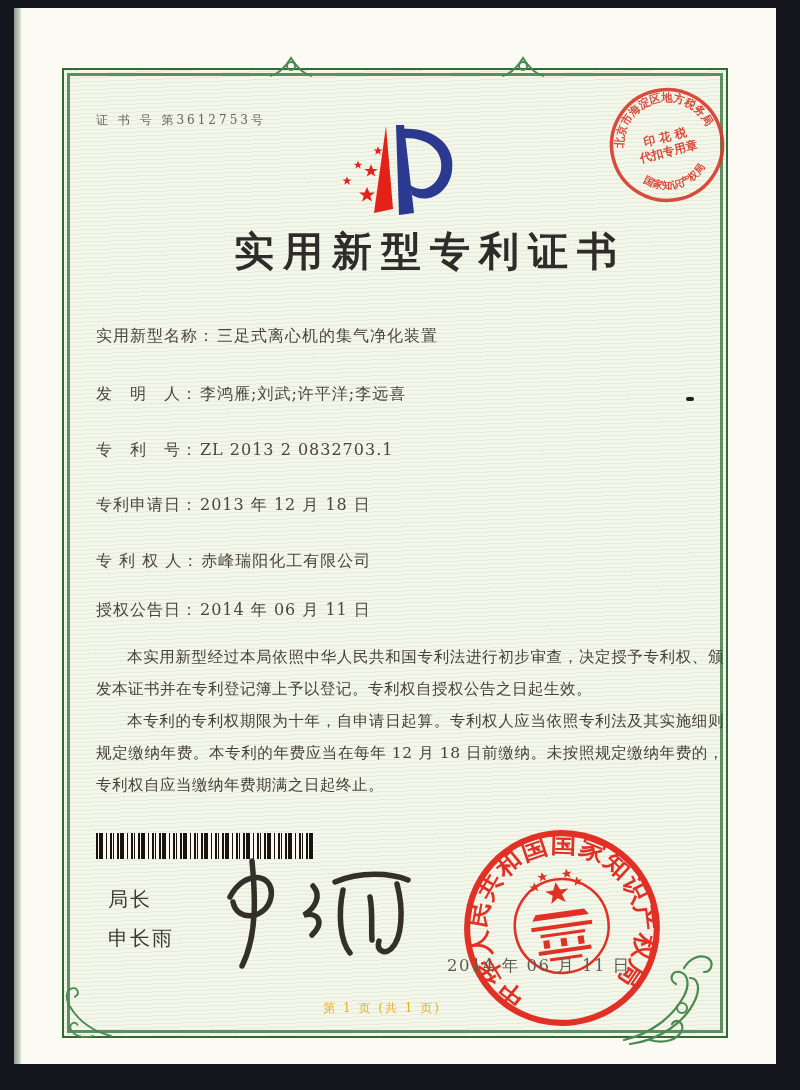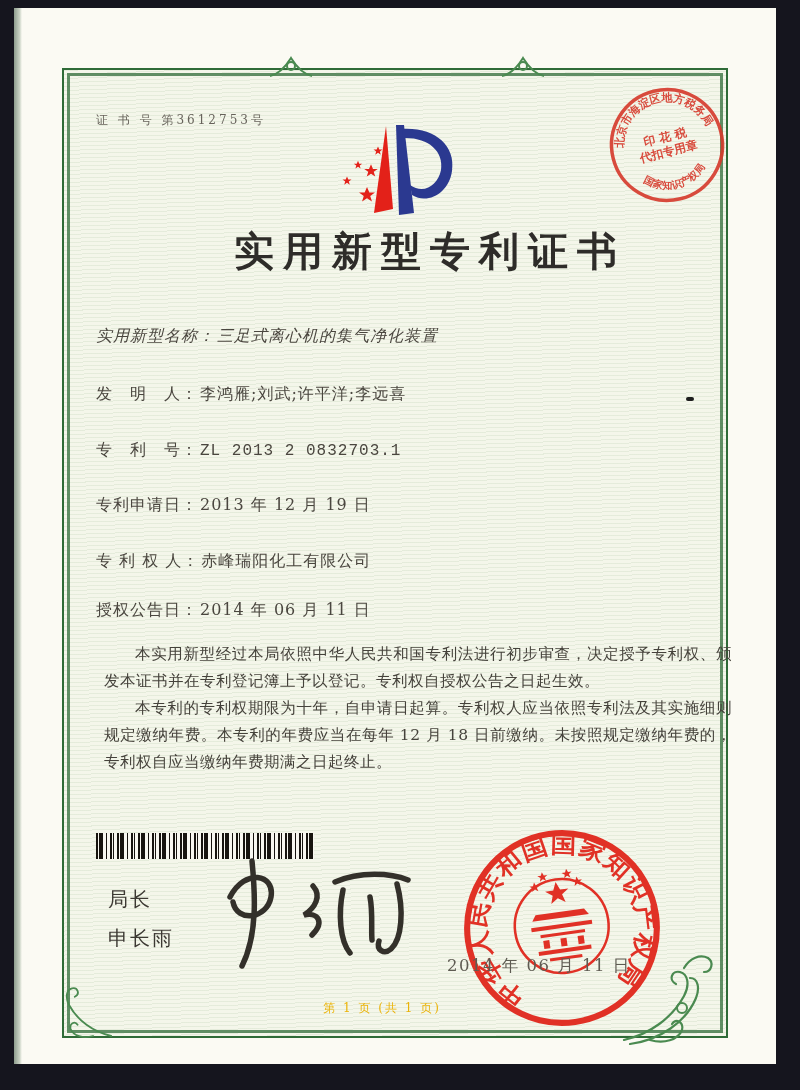--- a/index.html
+++ b/index.html
@@ -36,22 +36,22 @@
   .title{
     position:absolute;left:62px;top:224px;width:736px;text-align:center;
     font-size:40px;font-weight:bold;color:#2e2c29;letter-spacing:9px;
   }
   .field{
     position:absolute;left:96px;width:600px;
     font-size:16px;color:#4a463f;letter-spacing:1px;white-space:nowrap;
   }
   .field .lbl{margin-right:2px;}
   .paras{
-    position:absolute;left:104px;top:641px;width:628px;
-    font-size:15.5px;line-height:27px;color:#45423b;
+    position:absolute;left:96px;top:641px;width:628px;
+    font-size:15.5px;line-height:32px;color:#45423b;
     text-align:justify;letter-spacing:0.5px;
   }
   .paras p{margin:0;text-indent:2em;}
   .barcode{
     position:absolute;left:96px;top:833px;width:218px;height:26px;
     background:repeating-linear-gradient(90deg,
       #17140f 0 2px,#f8f7f0 2px 3px,
       #17140f 3px 7px,#f8f7f0 7px 10px,
       #17140f 10px 11px,#f8f7f0 11px 14px,
       #17140f 14px 16px,#f8f7f0 16px 17px,
@@ -137,31 +137,31 @@
     <path d="M56,3 L44,90 L63,86 Z"></path>
   </g>
   <g fill="#2b3990">
     <path d="M66,2 L74,2 L84,90 L69,92 Z"></path>
     <path d="M72,6 C104,4 126,22 122,48 C119,70 98,82 82,72 L80,62 C94,72 108,62 111,47 C114,28 98,14 73,15 Z"></path>
   </g>
 </svg>
 
 <div class="title">实用新型专利证书</div>
 
-<div class="field" style="top:326px;font-style:italic;">
+<div class="field" style="top:326px;">
   <span class="lbl">实用新型名称：</span><span>三足式离心机的集气净化装置</span>
 </div>
 <div class="field" style="top:384px;">
   <span class="lbl">发　明　人：</span><span>李鸿雁;刘武;许平洋;李远喜</span>
 </div>
-<div class="field" style="top:440px;font-family:Liberation Mono, monospace;">
+<div class="field" style="top:440px;">
   <span class="lbl">专　利　号：</span><span>ZL 2013 2 0832703.1</span>
 </div>
 <div class="field" style="top:495px;">
-  <span class="lbl">专利申请日：</span><span>2013 年 12 月 19 日</span>
+  <span class="lbl">专利申请日：</span><span>2013 年 12 月 18 日</span>
 </div>
 <div class="field" style="top:551px;">
   <span class="lbl">专 利 权 人：</span><span>赤峰瑞阳化工有限公司</span>
 </div>
 <div class="field" style="top:600px;">
   <span class="lbl">授权公告日：</span><span>2014 年 06 月 11 日</span>
 </div>
 
 <div class="paras">
   <p>本实用新型经过本局依照中华人民共和国专利法进行初步审查，决定授予专利权、颁发本证书并在专利登记簿上予以登记。专利权自授权公告之日起生效。</p>

